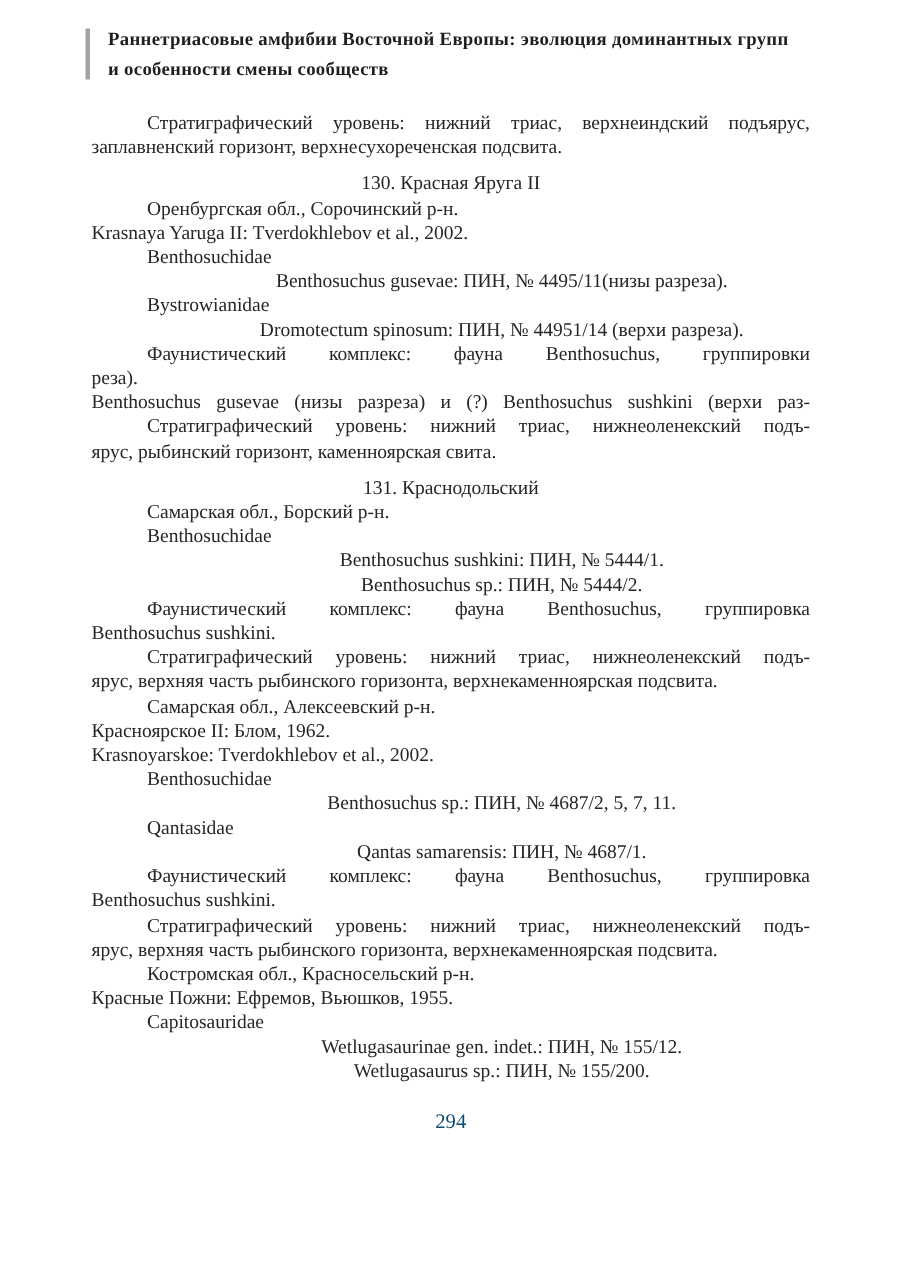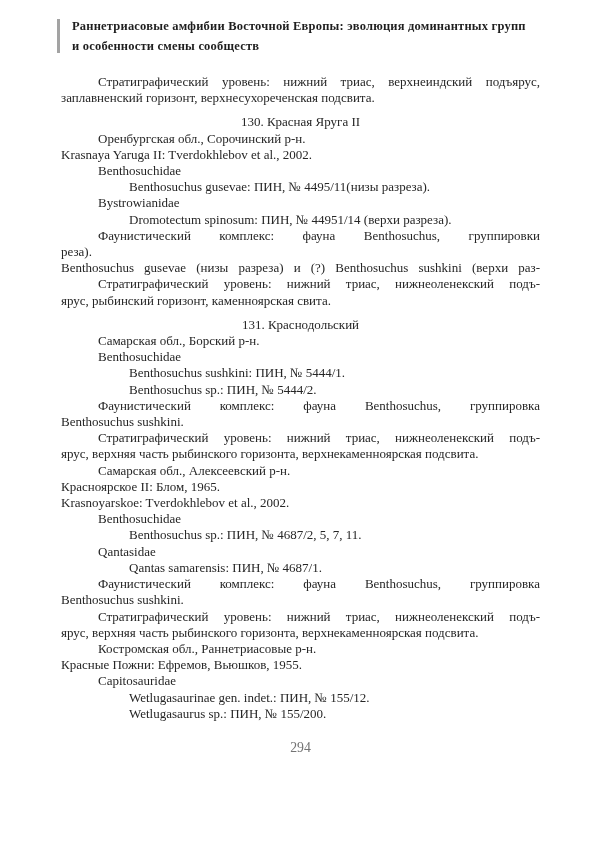--- a/index.html
+++ b/index.html
@@ -42,32 +42,32 @@
   
   .page-body {
     margin-top: 18px;
     font-size: 13px;
     line-height: 16.2px;
   }
   .ln { min-height: 16.2px; }
   .ln.pi { text-indent: 37px; }
   .ln.i0 { }
   .ln.i1 { padding-left: 37px; }
-  .ln.i2 { padding-left: 68px; }
+  .ln.i2 { padding-left: 68px; text-align: center; }
   .ln.h  { text-align: center; margin-top: 8px; }
   .ln.just {
     text-align: justify;
     text-align-last: justify;
   }
   .page-number {
     margin-top: 18px;
     text-align: center;
     font-size: 13.8px;
     line-height: 16.2px;
-    color: #737373;
+    color: #0c4a6e;
   }
 </style>
 </head>
 <body>
 
 <div class="page">
 
   <div class="doc-header">
     <span class="header-bar"></span>
     <div class="header-text">
@@ -94,31 +94,31 @@
       <div class="ln h">131. Краснодольский</div>
       <div class="ln i1">Самарская обл., Борский р-н.</div>
       <div class="ln i1">Benthosuchidae</div>
       <div class="ln i2">Benthosuchus sushkini: ПИН, № 5444/1.</div>
       <div class="ln i2">Benthosuchus sp.: ПИН, № 5444/2.</div>
       <div class="ln pi just">Фаунистический комплекс: фауна Benthosuchus, группировка</div>
       <div class="ln i0">Benthosuchus sushkini.</div>
       <div class="ln pi just">Стратиграфический уровень: нижний триас, нижнеоленекский подъ-</div>
       <div class="ln i0">ярус, верхняя часть рыбинского горизонта, верхнекаменноярская подсвита.</div>
       <div class="ln i1">Самарская обл., Алексеевский р-н.</div>
-      <div class="ln i0">Красноярское II: Блом, 1965.</div>
+      <div class="ln i0">Красноярское II: Блом, 1962.</div>
       <div class="ln i0">Krasnoyarskoe: Tverdokhlebov et al., 2002.</div>
       <div class="ln i1">Benthosuchidae</div>
       <div class="ln i2">Benthosuchus sp.: ПИН, № 4687/2, 5, 7, 11.</div>
       <div class="ln i1">Qantasidae</div>
       <div class="ln i2">Qantas samarensis: ПИН, № 4687/1.</div>
       <div class="ln pi just">Фаунистический комплекс: фауна Benthosuchus, группировка</div>
       <div class="ln i0">Benthosuchus sushkini.</div>
       <div class="ln pi just">Стратиграфический уровень: нижний триас, нижнеоленекский подъ-</div>
       <div class="ln i0">ярус, верхняя часть рыбинского горизонта, верхнекаменноярская подсвита.</div>
-      <div class="ln i1">Костромская обл., Раннетриасовые р-н.</div>
+      <div class="ln i1">Костромская обл., Красносельский р-н.</div>
       <div class="ln i0">Красные Пожни: Ефремов, Вьюшков, 1955.</div>
       <div class="ln i1">Capitosauridae</div>
       <div class="ln i2">Wetlugasaurinae gen. indet.: ПИН, № 155/12.</div>
       <div class="ln i2">Wetlugasaurus sp.: ПИН, № 155/200.</div>
     </div>
 
   <div class="page-number">294</div>
 
 </div>
 

